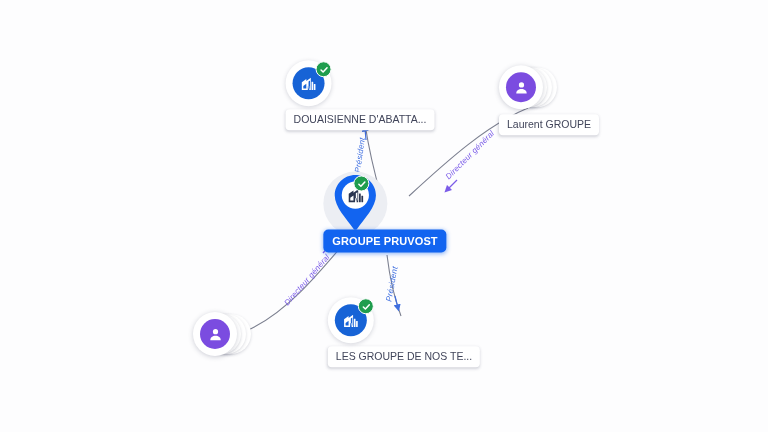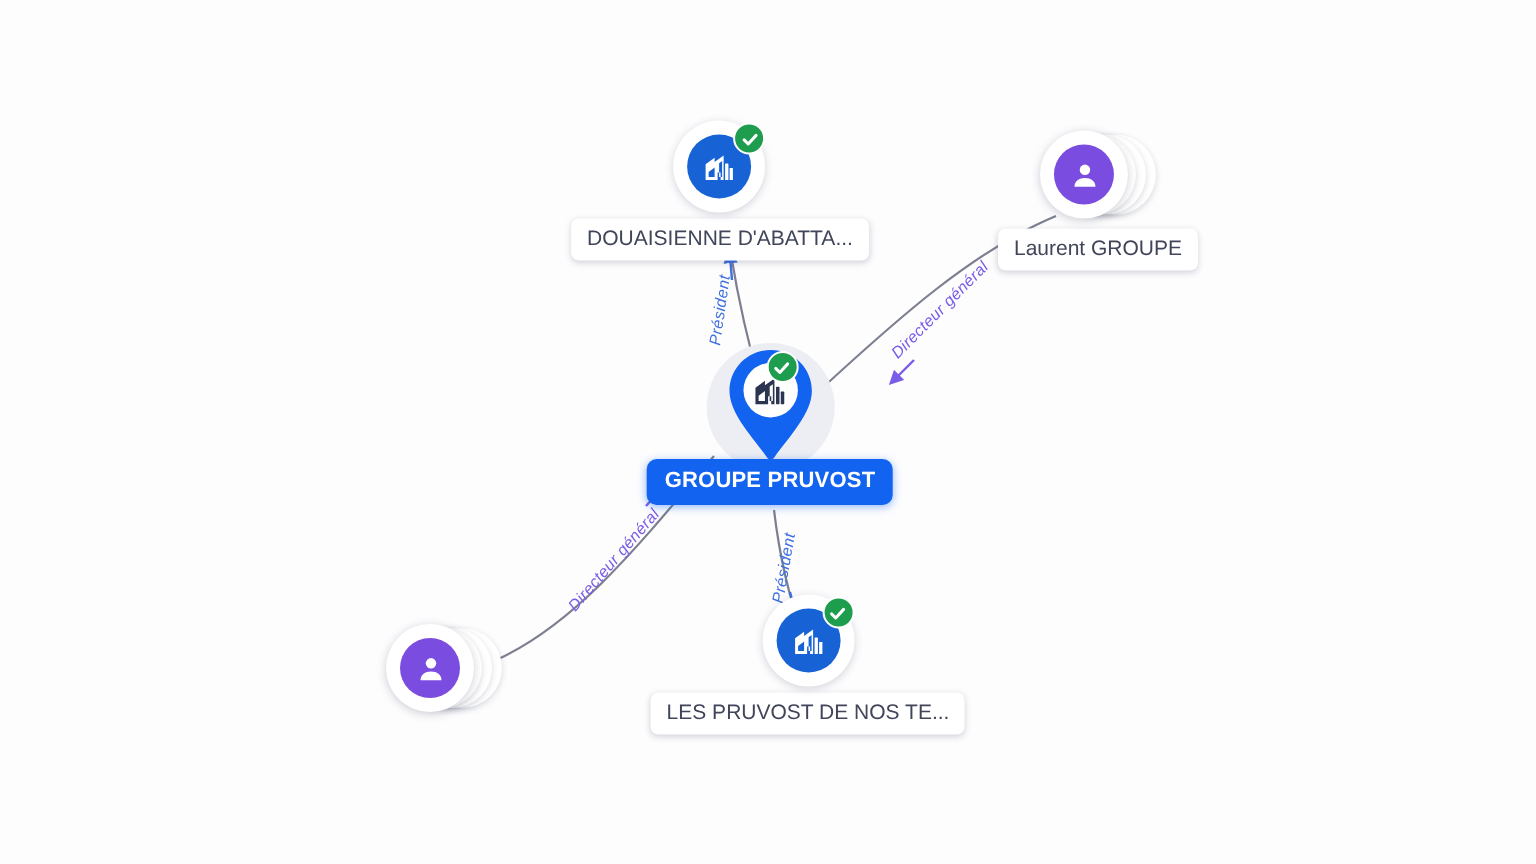--- a/index.html
+++ b/index.html
@@ -27,21 +27,21 @@
     height: 432px;
     pointer-events: none;
   }
 
   
   .node {
     position: absolute;
     transform: translate(-50%, -50%);
     display: flex;
     flex-direction: column;
-    align-items: center;
+    align-items: flex-start;
   }
 
   
   .company-badge {
     position: relative;
     width: 46px;
     height: 46px;
     border-radius: 50%;
     background: #ffffff;
     box-shadow: 0 1px 4px rgba(60,64,90,0.22);
@@ -121,21 +121,21 @@
     font-size: 10.5px;
     line-height: 1;
     padding: 5px 8px;
     border-radius: 4px;
     white-space: nowrap;
     box-shadow: 0 1px 3px rgba(60,64,90,0.22);
   }
 
   
   #node-groupe-pruvost {
-    align-items: center;
+    align-items: flex-start;
   }
   .pin-halo {
     position: relative;
     width: 64px;
     height: 64px;
     border-radius: 50%;
     background: #eceef3;
     display: flex;
     align-items: flex-start;
     justify-content: center;
@@ -322,16 +322,16 @@
           <rect x="16" y="10" width="2.2" height="11" rx=".4"></rect>
           <rect x="19" y="13" width="2.2" height="8" rx=".4"></rect>
         </svg>
       </div>
       <div class="check-badge">
         <svg width="9" height="9" viewBox="0 0 24 24" fill="none" stroke="#ffffff" stroke-width="4" stroke-linecap="round" stroke-linejoin="round">
           <path d="M4 12.5 L9.5 18 L20 6.5"></path>
         </svg>
       </div>
     </div>
-    <div class="node-label">LES PRUVOST DE NOS TE...</div>
+    <div class="node-label">LES GROUPE DE NOS TE...</div>
   </div>
 
 </div>
 
 </body></html>

